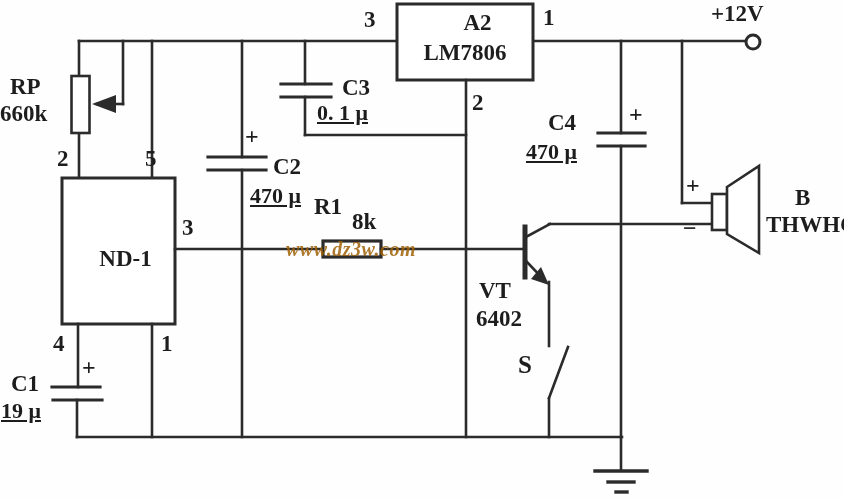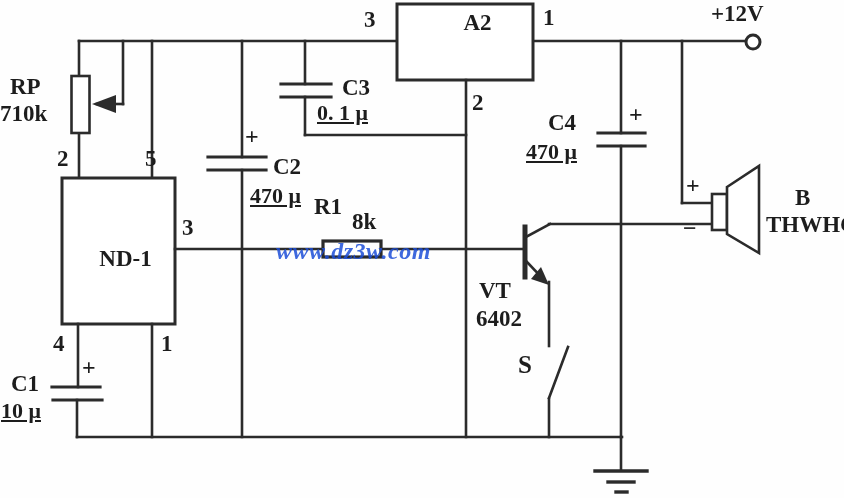--- a/index.html
+++ b/index.html
@@ -6,21 +6,21 @@
   #stage{position:relative;width:844px;height:498px;background:#fefefe;overflow:hidden;
          font-family:"Liberation Serif","DejaVu Serif",serif;}
   #wires{position:absolute;left:0;top:0;}
   .lbl{position:absolute;font-weight:bold;font-size:23px;line-height:1.05;color:#1d1d1d;
        white-space:nowrap;}
   .sm{font-size:22px;text-decoration:underline;}
   .pin{font-size:23px;}
   .ctr{text-align:center;}
   .plus{font-size:24px;}
   .wm{position:absolute;left:276px;top:238px;width:150px;font-style:italic;font-weight:bold;
-      font-size:24px;color:#1d4ed8;opacity:.85;letter-spacing:.5px;text-align:center;}
+      font-size:20px;color:#a16207;opacity:.85;letter-spacing:.5px;text-align:center;}
 </style>
 </head>
 <body>
 
 <div id="stage">
 
   <svg id="wires" width="844" height="498" viewBox="0 0 844 498">
     <g stroke="#2b2b2b" stroke-width="2.6" fill="none" stroke-linecap="square">
 
       <g>
@@ -111,42 +111,43 @@
       <g>
         <path d="M621 437 V470"></path>
         <path d="M595 471 H647" stroke-width="3.4"></path>
         <path d="M608 482 H634" stroke-width="3.4"></path>
         <path d="M616 492 H627" stroke-width="3.4"></path>
       </g>
     </g>
   </svg>
 
   <div class="lbl" style="left:10px;top:75px">RP</div>
-  <div class="lbl" style="left:0px;top:102px">710k</div>
+  <div class="lbl" style="left:0px;top:102px">660k</div>
 
   <div class="lbl pin" style="left:57px;top:147px">2</div>
   <div class="lbl pin" style="left:145px;top:147px">5</div>
   <div class="lbl ctr" style="left:62px;top:247px;width:127px">ND-1</div>
   <div class="lbl pin" style="left:182px;top:216px">3</div>
   <div class="lbl pin" style="left:53px;top:332px">4</div>
   <div class="lbl pin" style="left:161px;top:332px">1</div>
 
   <div class="lbl" style="left:11px;top:372px">C1</div>
-  <div class="lbl sm" style="left:1px;top:399px">10 μ</div>
+  <div class="lbl sm" style="left:1px;top:399px">19 μ</div>
   <div class="lbl plus" style="left:82px;top:355px">+</div>
 
   <div class="lbl" style="left:273px;top:155px">C2</div>
   <div class="lbl sm" style="left:250px;top:184px">470 μ</div>
   <div class="lbl plus" style="left:245px;top:124px">+</div>
 
   <div class="lbl" style="left:342px;top:76px">C3</div>
   <div class="lbl sm" style="left:317px;top:101px">0. 1 μ</div>
 
   <div class="lbl pin" style="left:364px;top:8px">3</div>
   <div class="lbl ctr" style="left:397px;top:11px;width:161px">A2</div>
+  <div class="lbl ctr" style="left:397px;top:41px;width:136px">LM7806</div>
   <div class="lbl pin" style="left:543px;top:6px">1</div>
   <div class="lbl pin" style="left:472px;top:91px">2</div>
 
   <div class="lbl" style="left:711px;top:2px">+12V</div>
 
   <div class="lbl" style="left:548px;top:111px">C4</div>
   <div class="lbl sm" style="left:526px;top:140px">470 μ</div>
   <div class="lbl plus" style="left:629px;top:102px">+</div>
 
   <div class="lbl" style="left:314px;top:195px">R1</div>

